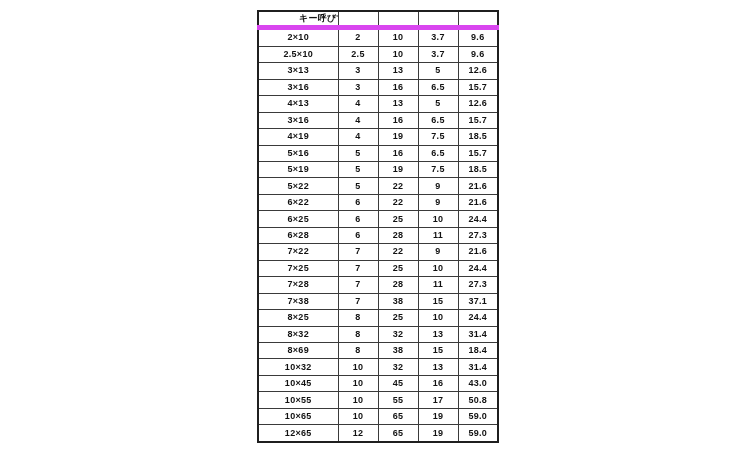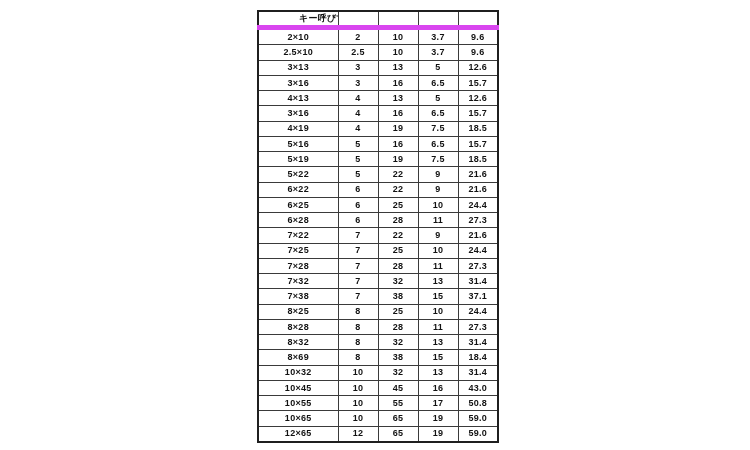--- a/index.html
+++ b/index.html
@@ -176,46 +176,32 @@
           <td>24.4</td>
         </tr>
         <tr>
           <td>7×28</td>
           <td>7</td>
           <td>28</td>
           <td>11</td>
           <td>27.3</td>
         </tr>
         <tr>
-          <td>7×32</td>
-          <td>7</td>
-          <td>32</td>
-          <td>13</td>
-          <td>31.4</td>
-        </tr>
-        <tr>
           <td>7×38</td>
           <td>7</td>
           <td>38</td>
           <td>15</td>
           <td>37.1</td>
         </tr>
         <tr>
           <td>8×25</td>
           <td>8</td>
           <td>25</td>
           <td>10</td>
           <td>24.4</td>
-        </tr>
-        <tr>
-          <td>8×28</td>
-          <td>8</td>
-          <td>28</td>
-          <td>11</td>
-          <td>27.3</td>
         </tr>
         <tr>
           <td>8×32</td>
           <td>8</td>
           <td>32</td>
           <td>13</td>
           <td>31.4</td>
         </tr>
         <tr>
           <td>8×69</td>

